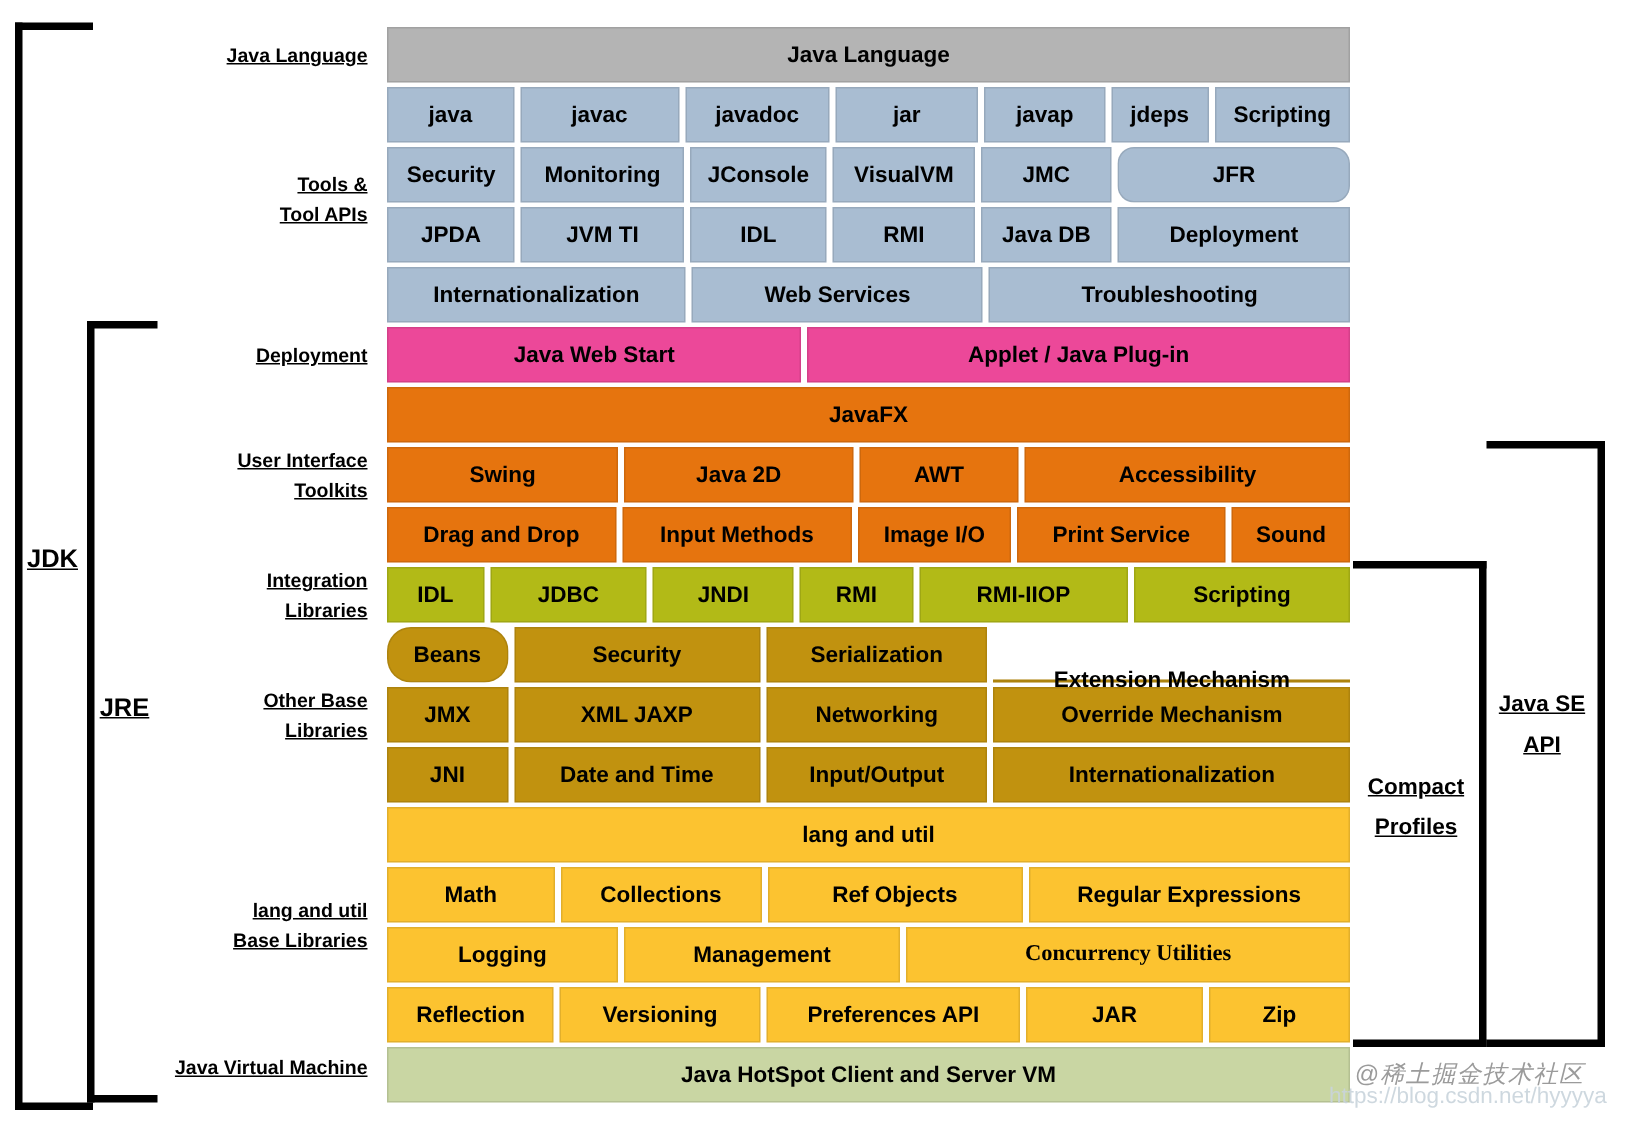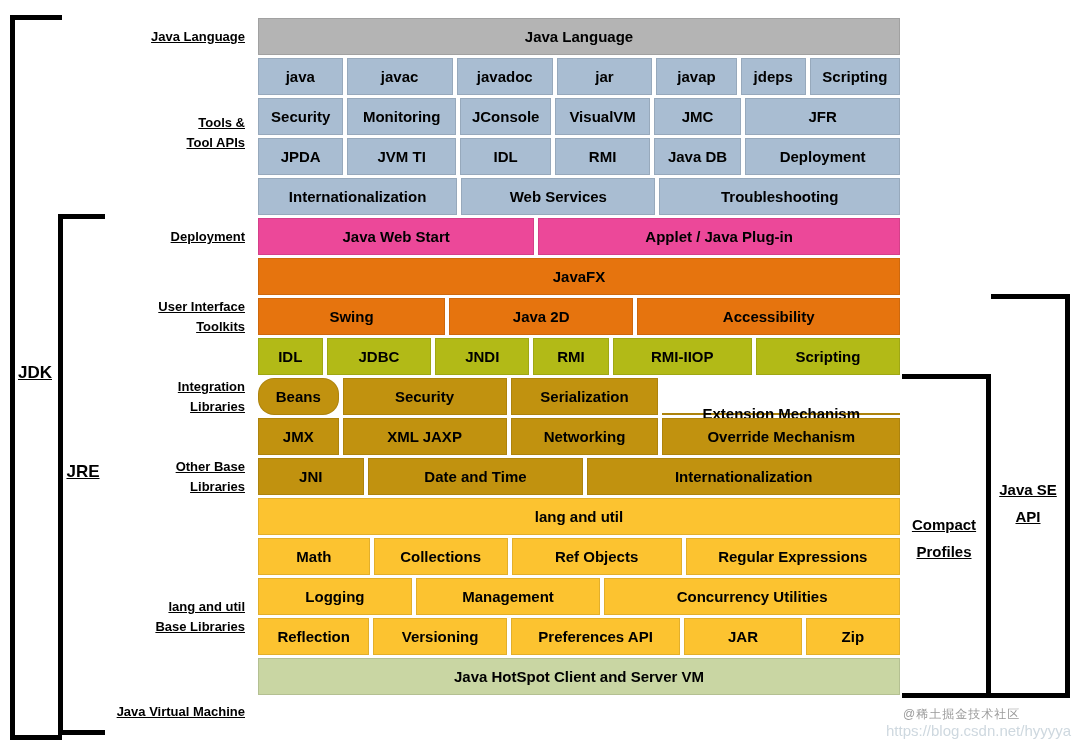--- a/index.html
+++ b/index.html
@@ -30,21 +30,21 @@
   .side-label{
     position:absolute;right:846px;text-align:right;font-size:13px;font-weight:bold;
     line-height:20px;text-decoration:underline;white-space:nowrap;cursor:pointer;
   }
   .bracket-label{
     position:absolute;font-weight:bold;text-align:center;text-decoration:underline;cursor:pointer;
   }
   #jdk-label,#jre-label{font-size:17px;line-height:20px;}
   #javase-label,#compact-label{font-size:15px;line-height:27px;}
   
-  #wm-handle{position:absolute;left:903px;top:706px;width:180px;font-size:12px;color:#9b9b9b;letter-spacing:1px;white-space:nowrap;}
+  #wm-handle{position:absolute;left:903px;top:706px;width:180px;font-size:16px;color:#9b9b9b;letter-spacing:1px;white-space:nowrap;font-style:italic;}
   #wm-url{position:absolute;left:886px;top:722px;width:205px;font-size:15px;color:#c9d4dc;opacity:.9;white-space:nowrap;}
 </style>
 </head>
 <body>
 
 <div class="bracket" style="left:10px;top:15px;width:52px;height:5px;"></div>
 <div class="bracket" style="left:10px;top:15px;width:5px;height:725px;"></div>
 <div class="bracket" style="left:10px;top:735px;width:52px;height:5px;"></div>
 
 <div class="bracket" style="left:58px;top:214px;width:47px;height:5px;"></div>
@@ -54,21 +54,21 @@
 <div class="bracket" style="left:902px;top:374px;width:89px;height:5px;"></div>
 <div class="bracket" style="left:986px;top:374px;width:5px;height:324px;"></div>
 <div class="bracket" style="left:902px;top:693px;width:89px;height:5px;"></div>
 
 <div class="bracket" style="left:991px;top:294px;width:79px;height:5px;"></div>
 <div class="bracket" style="left:1065px;top:294px;width:5px;height:404px;"></div>
 <div class="bracket" style="left:991px;top:693px;width:79px;height:5px;"></div>
 
 <div class="bracket-label" id="jdk-label" style="left:12px;top:363px;width:46px;">JDK</div>
 <div class="bracket-label" id="jre-label" style="left:62px;top:462px;width:42px;">JRE</div>
-<div class="bracket-label" id="javase-label" style="left:995px;top:476px;width:66px;">
+<div class="bracket-label" id="javase-label" style="left:995px;top:456px;width:66px;">
   <div>Java SE</div>
   <div>API</div>
 </div>
 <div class="bracket-label" id="compact-label" style="left:901px;top:511px;width:86px;">
   <div>Compact</div>
   <div>Profiles</div>
 </div>
 
 <div class="side-label" style="top:27px;">
   <div>Java Language</div>
@@ -112,21 +112,21 @@
       <div class="box" style="flex-grow: 80;">javap</div>
       <div class="box" style="flex-grow: 64;">jdeps</div>
       <div class="box" style="flex-grow: 90;">Scripting</div>
     </div>
     <div class="row g-blue">
       <div class="box" style="flex-grow: 83;">Security</div>
       <div class="box" style="flex-grow: 106;">Monitoring</div>
       <div class="box" style="flex-grow: 89;">JConsole</div>
       <div class="box" style="flex-grow: 92;">VisualVM</div>
       <div class="box" style="flex-grow: 85;">JMC</div>
-      <div class="box" style="flex-grow: 152;">JFR</div>
+      <div class="box" style="flex-grow: 152; border-radius: 11px;">JFR</div>
     </div>
     <div class="row g-blue">
       <div class="box" style="flex-grow: 83;">JPDA</div>
       <div class="box" style="flex-grow: 106;">JVM TI</div>
       <div class="box" style="flex-grow: 89;">IDL</div>
       <div class="box" style="flex-grow: 92;">RMI</div>
       <div class="box" style="flex-grow: 85;">Java DB</div>
       <div class="box" style="flex-grow: 152;">Deployment</div>
     </div>
     <div class="row g-blue">
@@ -137,21 +137,29 @@
     <div class="row g-deploy">
       <div class="box" style="flex-grow: 276;">Java Web Start</div>
       <div class="box" style="flex-grow: 362;">Applet / Java Plug-in</div>
     </div>
     <div class="row g-orange">
       <div class="box" style="flex-grow: 642;">JavaFX</div>
     </div>
     <div class="row g-orange">
       <div class="box" style="flex-grow: 154;">Swing</div>
       <div class="box" style="flex-grow: 152;">Java 2D</div>
+      <div class="box" style="flex-grow: 106;">AWT</div>
       <div class="box" style="flex-grow: 217;">Accessibility</div>
+    </div>
+    <div class="row g-orange">
+      <div class="box" style="flex-grow: 151;">Drag and Drop</div>
+      <div class="box" style="flex-grow: 152;">Input Methods</div>
+      <div class="box" style="flex-grow: 100;">Image I/O</div>
+      <div class="box" style="flex-grow: 138;">Print Service</div>
+      <div class="box" style="flex-grow: 77;">Sound</div>
     </div>
     <div class="row g-green">
       <div class="box" style="flex-grow: 62;">IDL</div>
       <div class="box" style="flex-grow: 102;">JDBC</div>
       <div class="box" style="flex-grow: 91;">JNDI</div>
       <div class="box" style="flex-grow: 73;">RMI</div>
       <div class="box" style="flex-grow: 136;">RMI-IIOP</div>
       <div class="box" style="flex-grow: 141;">Scripting</div>
     </div>
     <div class="row g-gold">
@@ -162,35 +170,36 @@
     </div>
     <div class="row g-gold">
       <div class="box" style="flex-grow: 78;">JMX</div>
       <div class="box" style="flex-grow: 161;">XML JAXP</div>
       <div class="box" style="flex-grow: 145;">Networking</div>
       <div class="box" style="flex-grow: 234;">Override Mechanism</div>
     </div>
     <div class="row g-gold">
       <div class="box" style="flex-grow: 78;">JNI</div>
       <div class="box" style="flex-grow: 161;">Date and Time</div>
+      <div class="box" style="flex-grow: 145;">Input/Output</div>
       <div class="box" style="flex-grow: 234;">Internationalization</div>
     </div>
     <div class="row g-amber">
       <div class="box" style="flex-grow: 642;">lang and util</div>
     </div>
     <div class="row g-amber">
       <div class="box" style="flex-grow: 109;">Math</div>
       <div class="box" style="flex-grow: 131;">Collections</div>
       <div class="box" style="flex-grow: 167;">Ref Objects</div>
       <div class="box" style="flex-grow: 211;">Regular Expressions</div>
     </div>
     <div class="row g-amber">
       <div class="box" style="flex-grow: 109;">Logging</div>
       <div class="box" style="flex-grow: 131;">Management</div>
-      <div class="box" style="flex-grow: 211;">Concurrency Utilities</div>
+      <div class="box" style="flex-grow: 211; font-family: Liberation Serif, serif;">Concurrency Utilities</div>
     </div>
     <div class="row g-amber">
       <div class="box" style="flex-grow: 109;">Reflection</div>
       <div class="box" style="flex-grow: 131;">Versioning</div>
       <div class="box" style="flex-grow: 167;">Preferences API</div>
       <div class="box" style="flex-grow: 115;">JAR</div>
       <div class="box" style="flex-grow: 92;">Zip</div>
     </div>
     <div class="row g-vm">
       <div class="box" style="flex-grow: 642;">Java HotSpot Client and Server VM</div>

